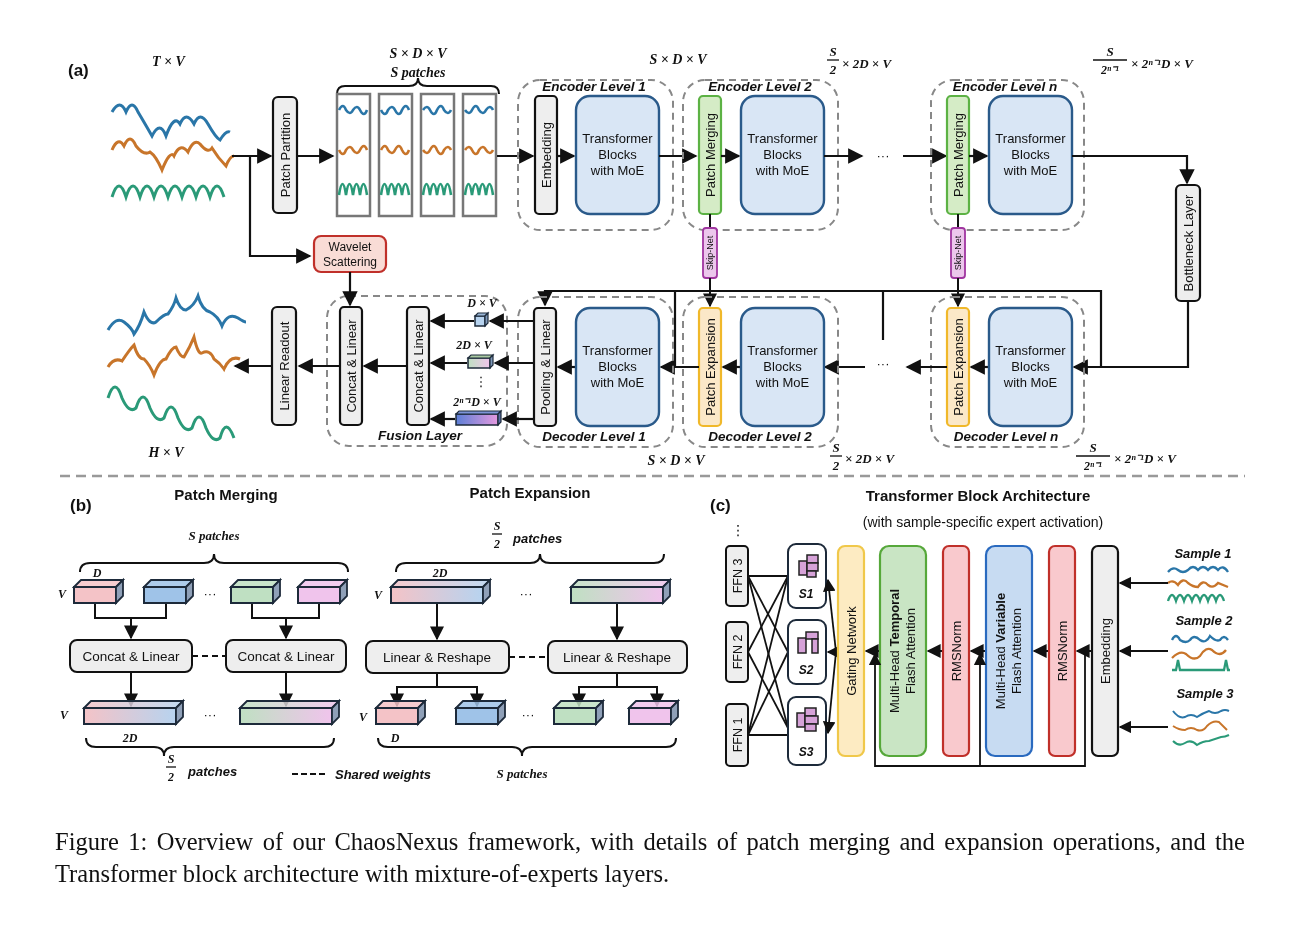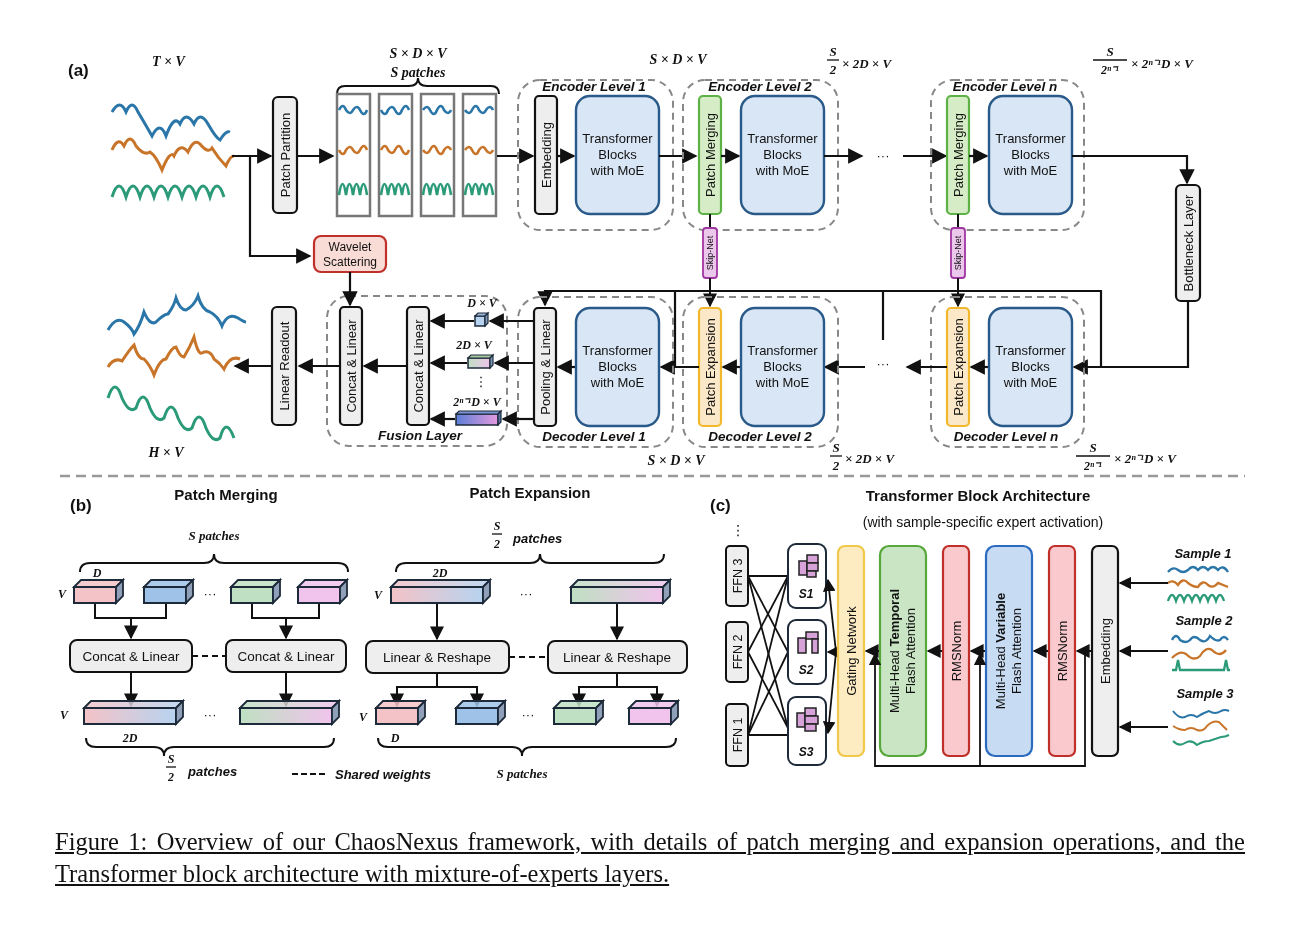--- a/index.html
+++ b/index.html
@@ -1,19 +1,19 @@
 <!DOCTYPE html>
 <html><head>
 <meta charset="utf-8">
 <style>
   html, body { margin:0; padding:0; background:#ffffff; }
   body { width:1299px; height:926px; position:relative; overflow:hidden; font-family:"Liberation Sans", sans-serif; }
   svg text { font-family:"Liberation Sans", sans-serif; }
   .math { font-family:"Liberation Serif", serif; font-style:italic; font-weight:bold; }
-  #caption { position:absolute; left:55px; top:826px; width:1190px; font-family:"Liberation Serif", serif; font-size:24.5px; line-height:32px; color:#111; text-align:justify;text-decoration:underline; }
+  #caption { position:absolute; left:55px; top:826px; width:1190px; font-family:"Liberation Serif", serif; font-size:24.5px; line-height:32px; color:#111; text-align:justify; }
 </style>
 </head>
 <body>
 
 <svg id="fig" width="1299" height="926" viewBox="0 0 1299 926" style="position:absolute;left:0;top:0">
   <defs>
     <marker id="arr" viewBox="0 0 10 10" refX="9" refY="5" markerWidth="7" markerHeight="7" orient="auto-start-reverse">
       <path d="M0,0 L10,5 L0,10 z" fill="#111"></path>
     </marker>
     <linearGradient id="gPB" x1="0" x2="1">

